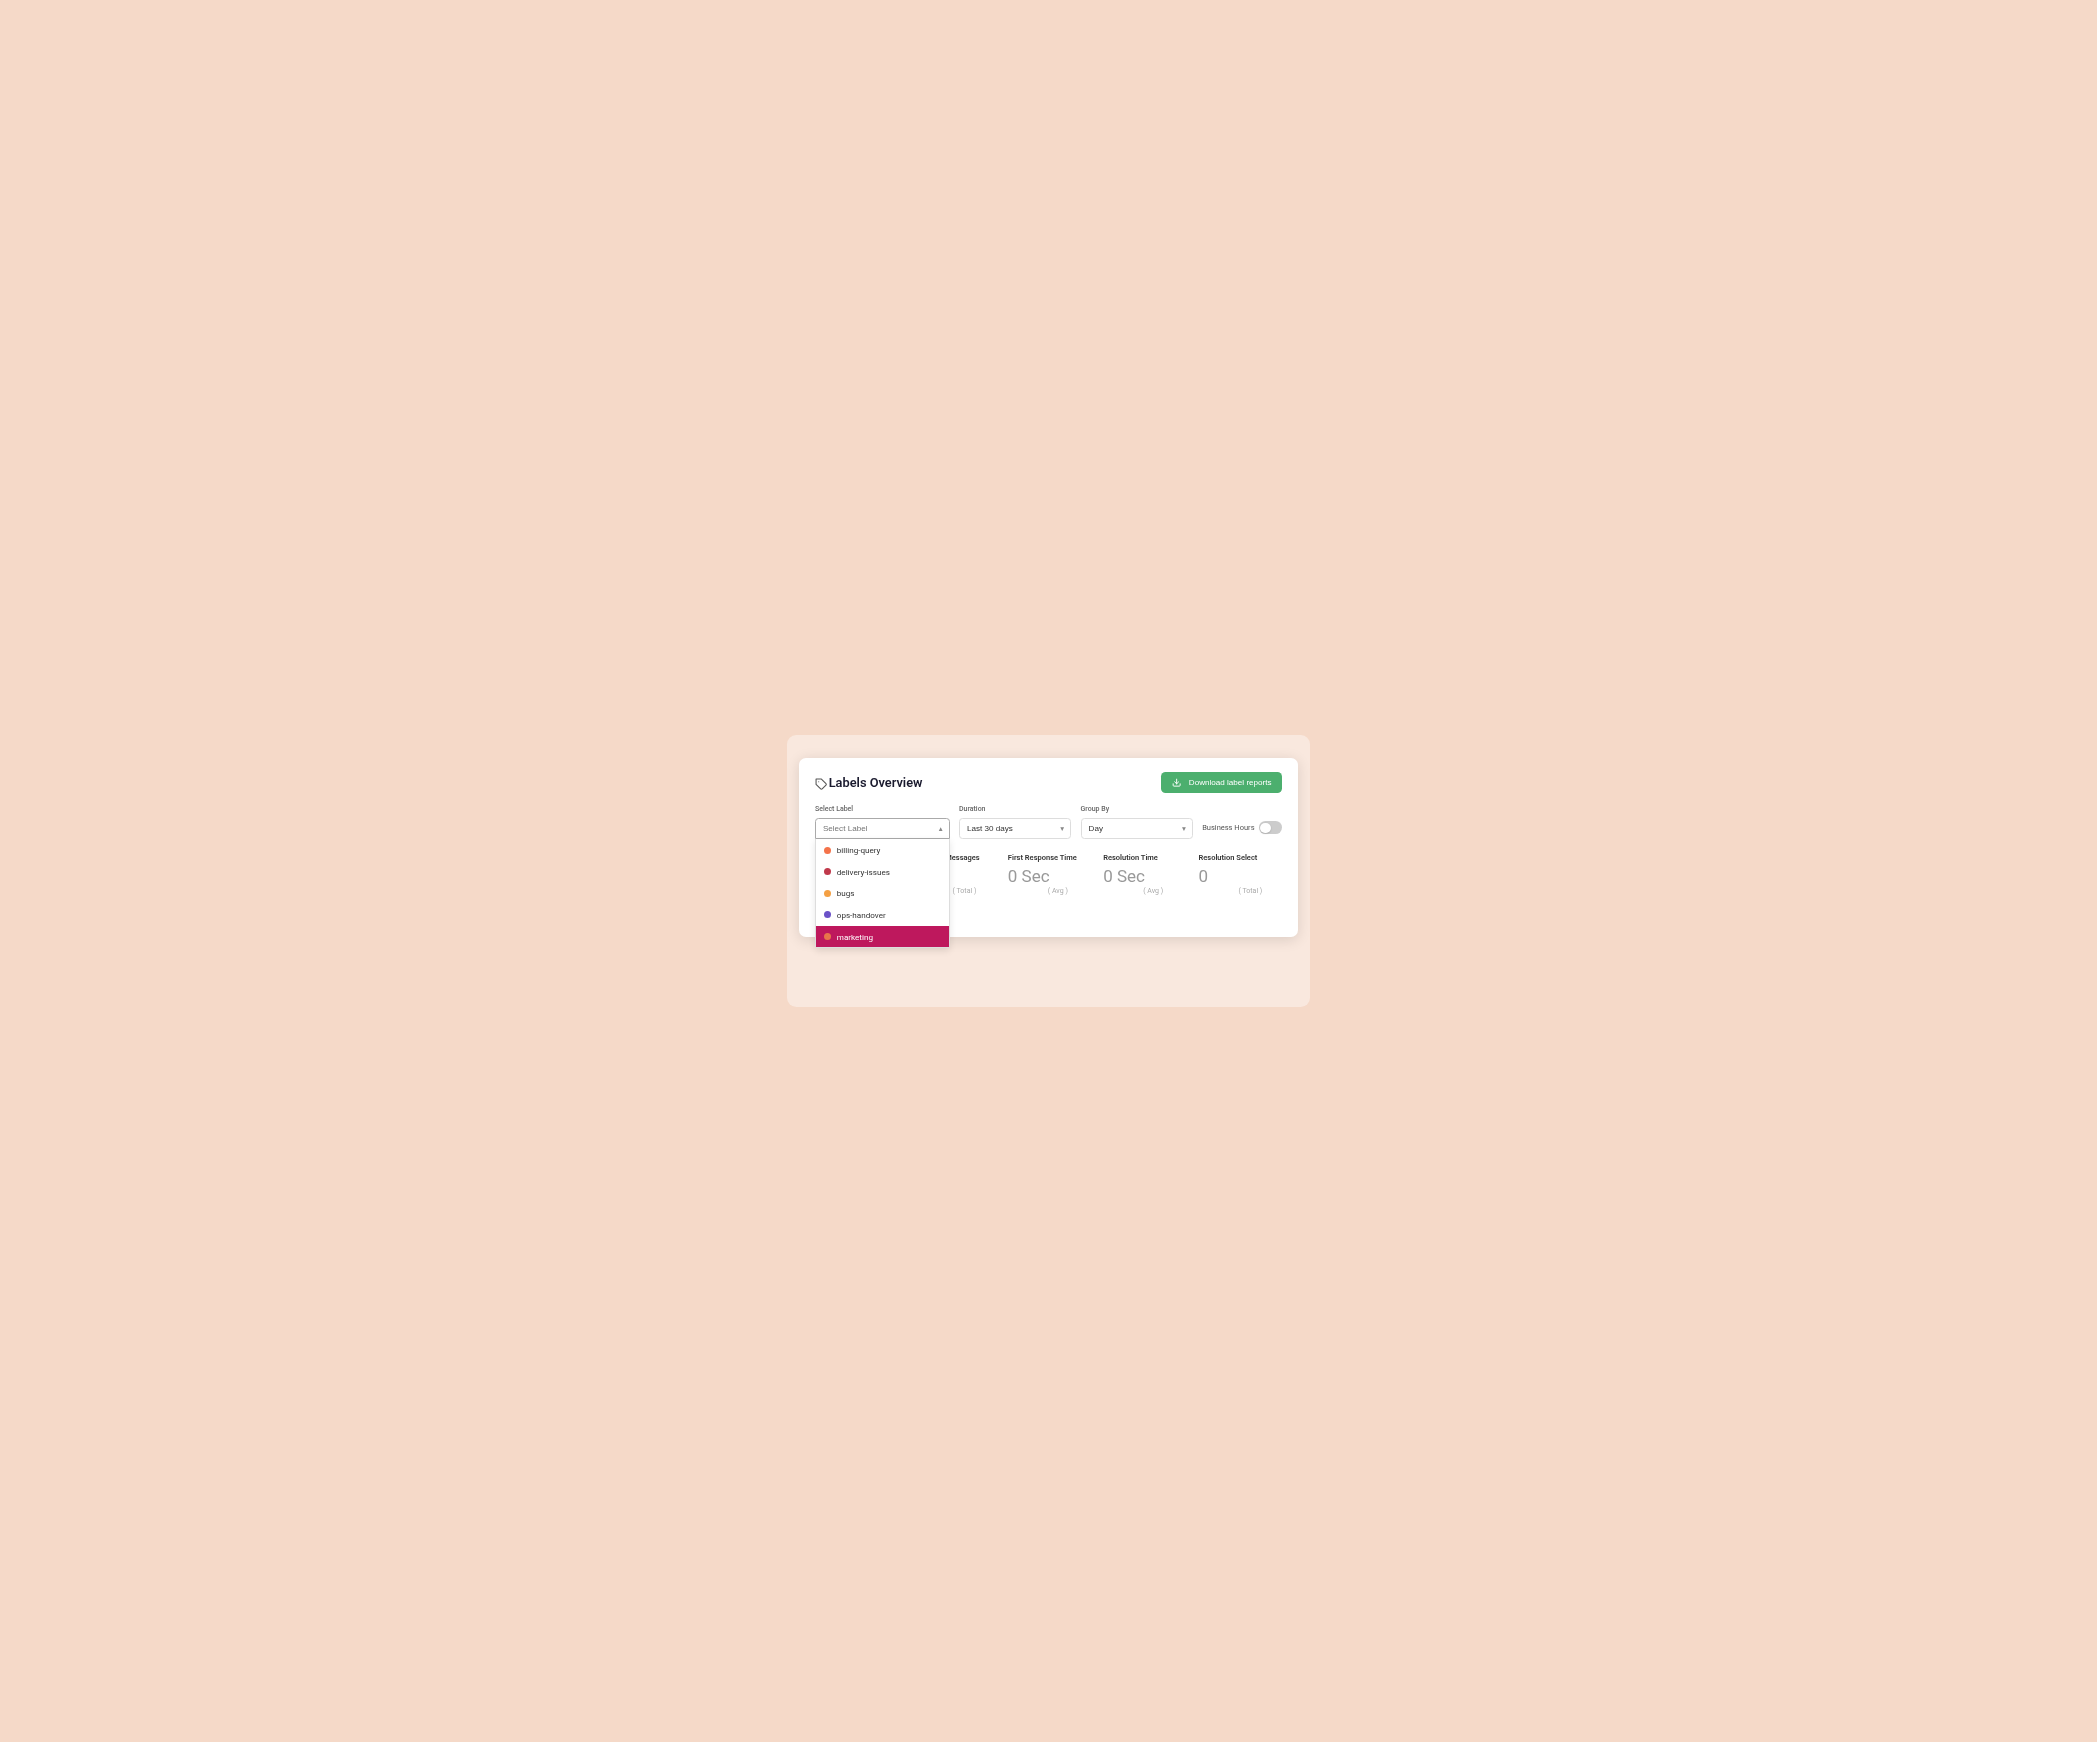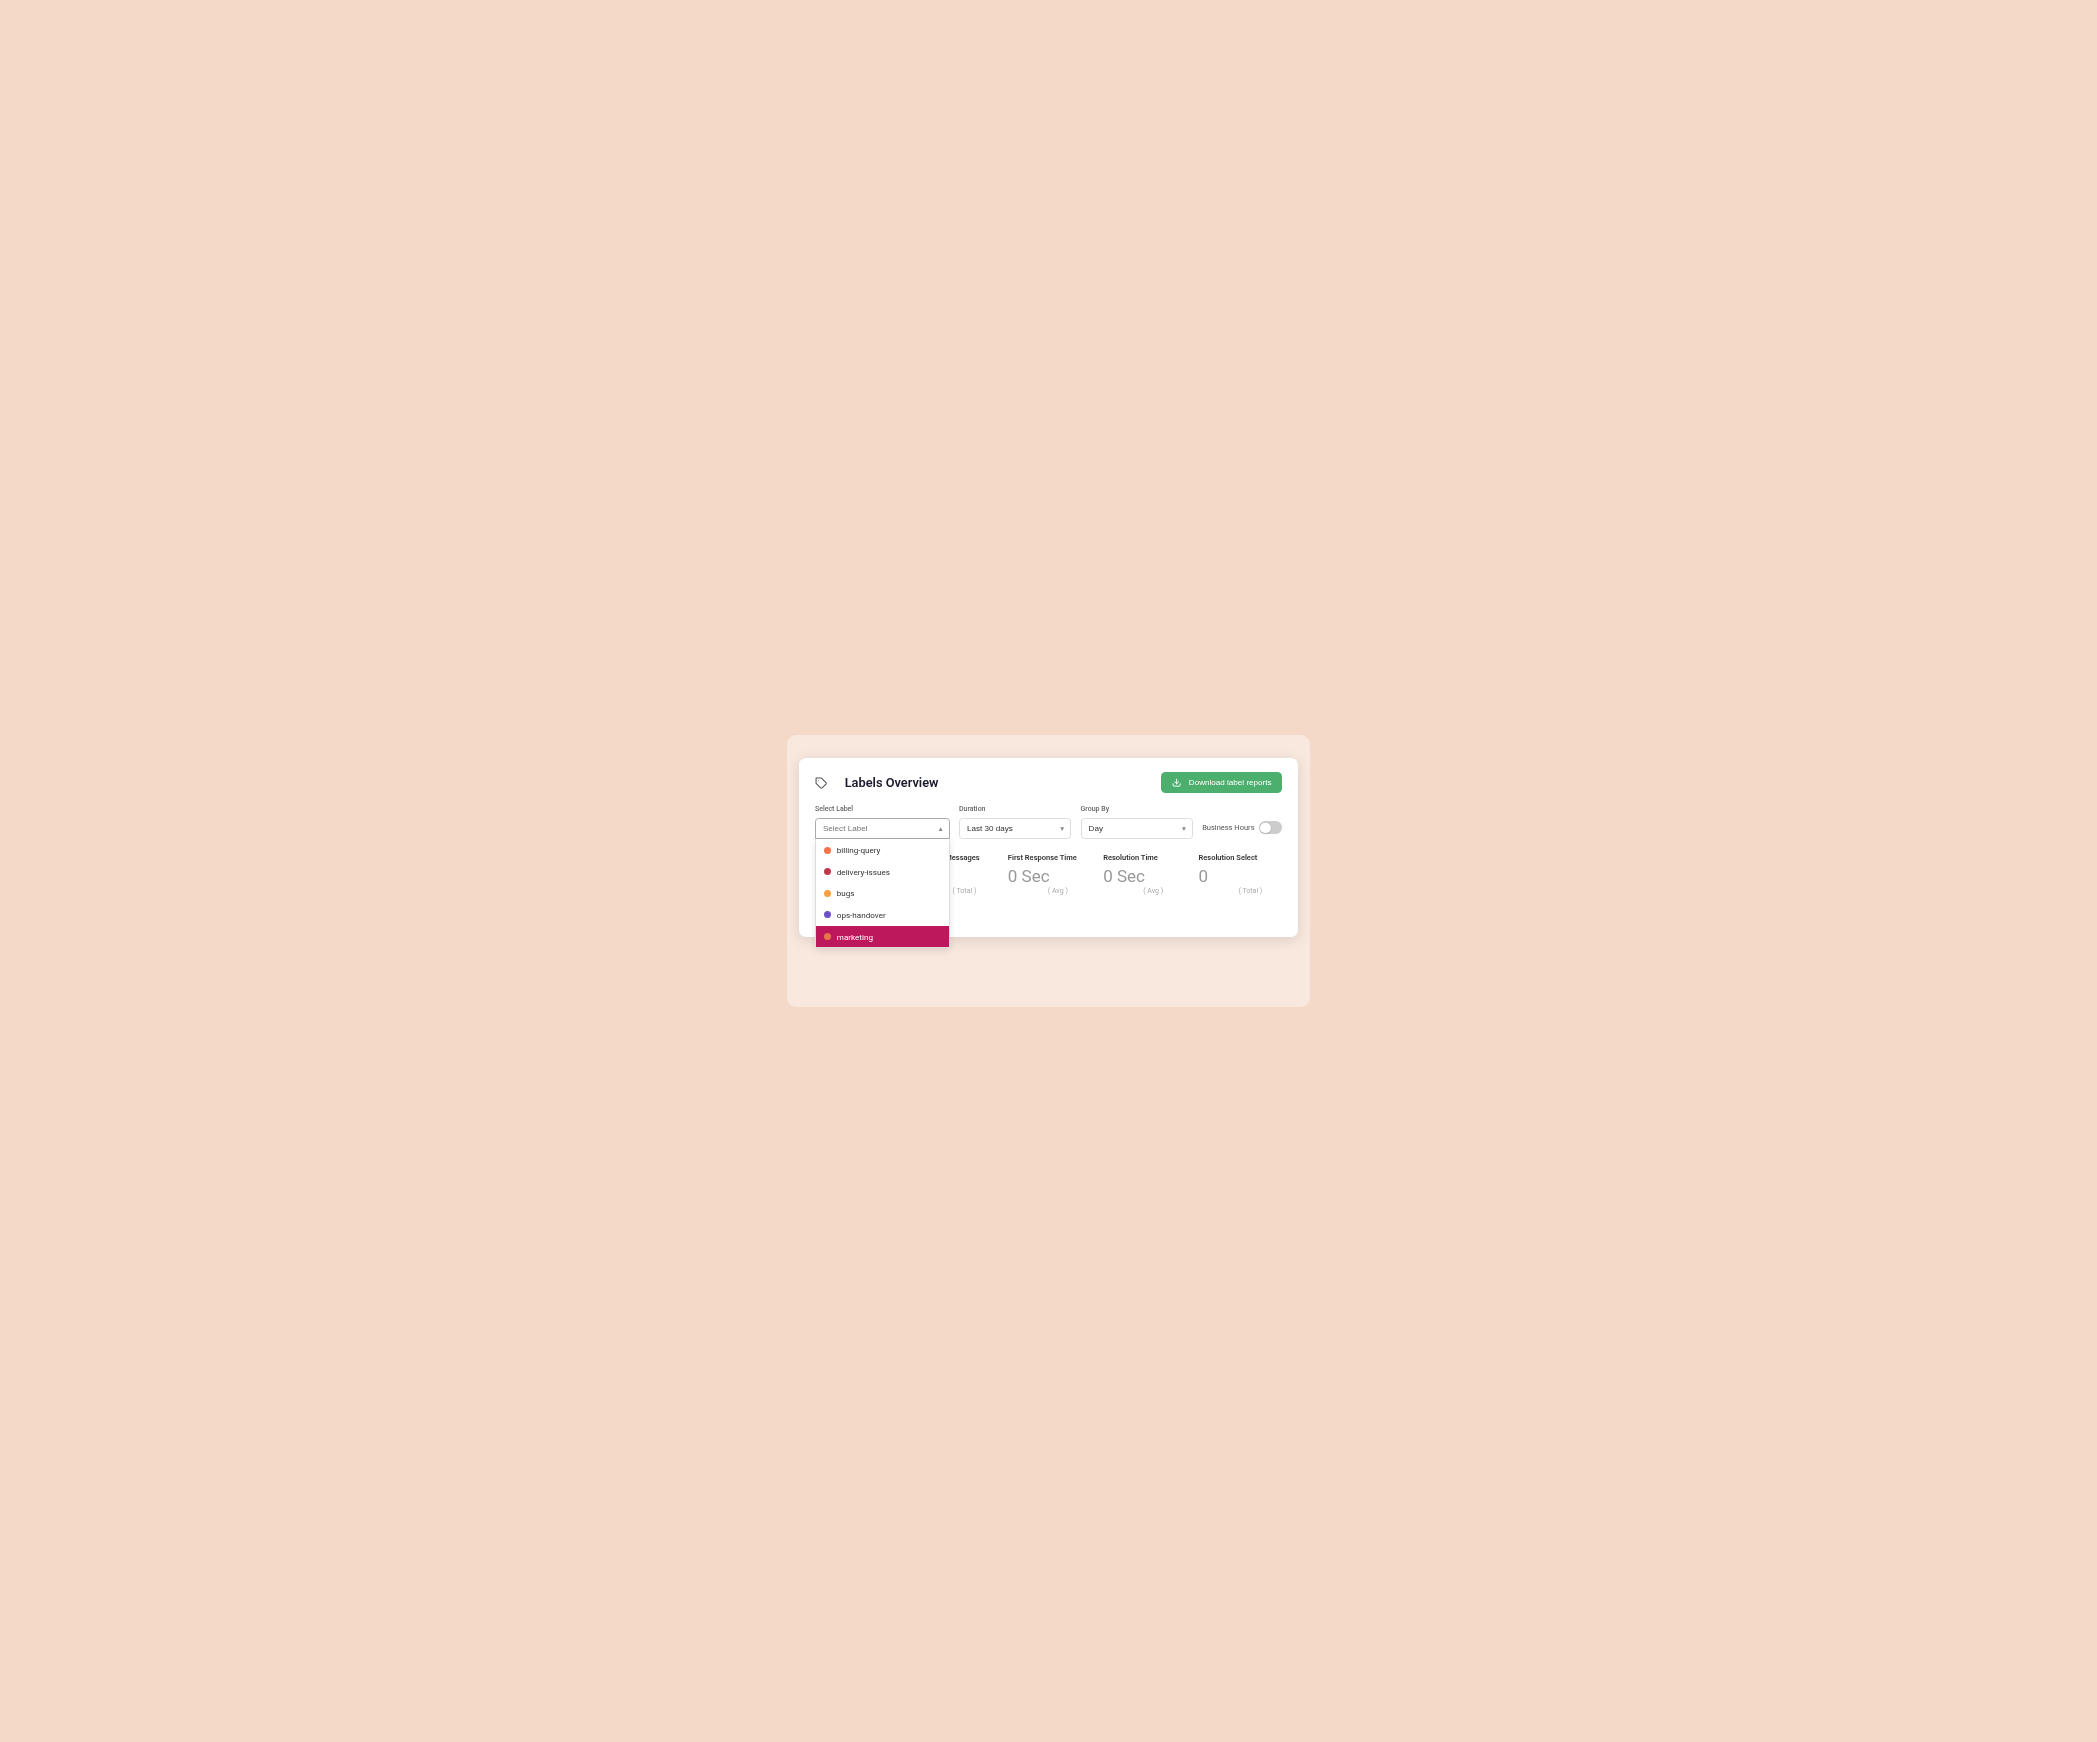--- a/index.html
+++ b/index.html
@@ -36,22 +36,22 @@
     
     .card-header {
       display: flex;
       align-items: center;
       justify-content: space-between;
       margin-bottom: 11.6px;
     }
 
     .card-title-wrap {
       display: flex;
-      align-items: center;
-      gap: 17px;
+      align-items: flex-end;
+      gap: 1px;
     }
 
     .label-icon {
       width: 12.8px;
       height: 12.8px;
       color: #555;
     }
 
     .card-title {
       font-size: 12.8px;

